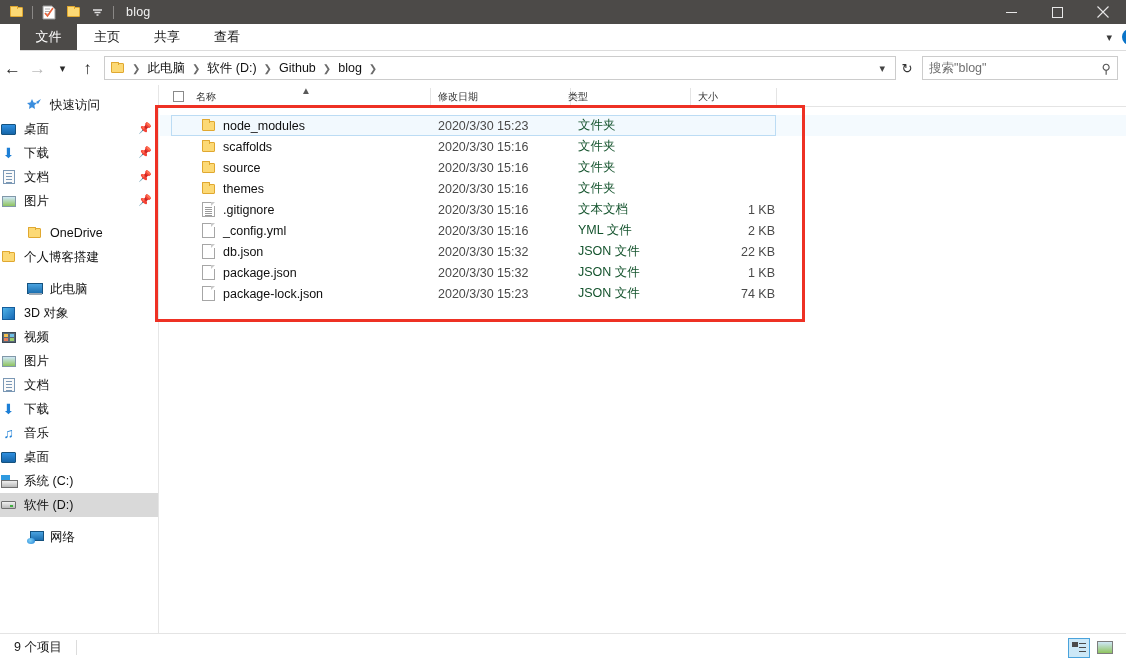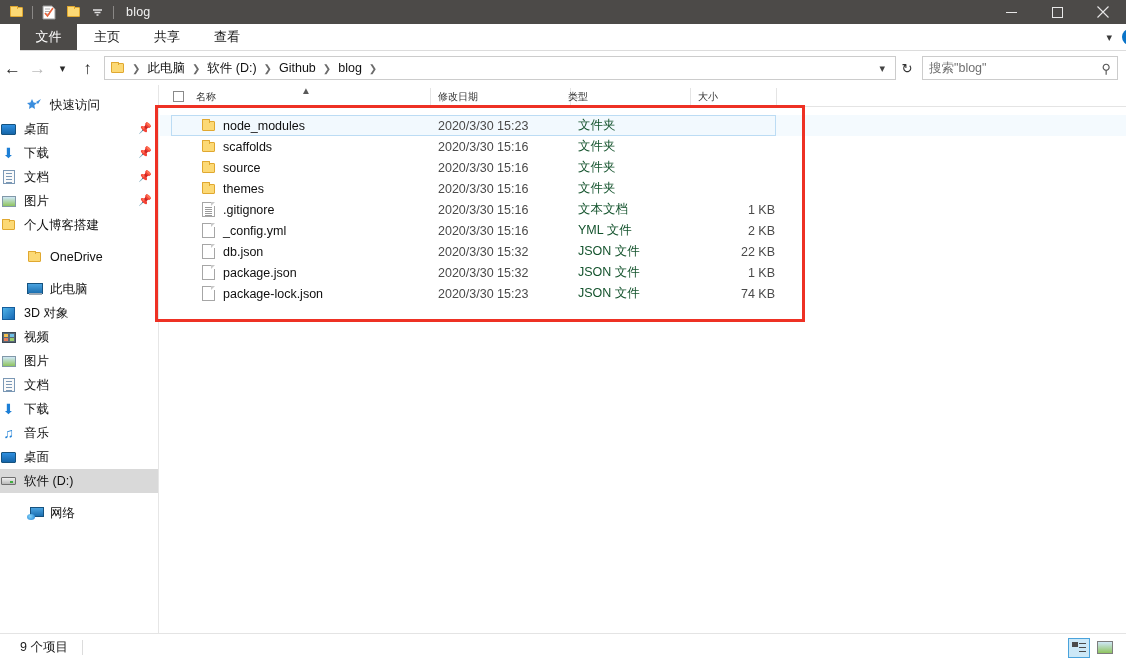--- a/index.html
+++ b/index.html
@@ -176,21 +176,21 @@
   .annot {
     position:absolute; left:155px; top:105px; width:650px; height:217px;
     border:3px solid #ee3124; pointer-events:none; z-index:20;
   }
 
   
   .statusbar {
     position:absolute; left:0; bottom:0; width:1126px; height:28px;
     background:#ffffff; border-top:1px solid #e4e4e4; display:flex; align-items:center;
   }
-  .status-text { margin-left:20px; color:#1a1a1a; font-size:12.5px; }
+  .status-text { margin-left:14px; color:#1a1a1a; font-size:12.5px; }
   .status-sep { margin-left:14px; width:1px; height:15px; background:#dcdcdc; }
   .view-btns { margin-left:auto; display:flex; align-items:center; gap:4px; padding-right:10px; }
   .view-btn { width:22px; height:20px; display:flex; align-items:center; justify-content:center; }
   .view-btn.active { background:#cce8f7; border:1px solid #4aa3dc; }
   .vb-details { width:14px; height:12px; position:relative; }
   .vb-details::before {
     content:""; position:absolute; left:0; top:0; width:4px; height:3px;
     border:1px solid #4a4a4a; box-shadow:0 4px 0 -0.5px #4a4a4a inset;
   }
   .vb-details::after {
@@ -325,36 +325,36 @@
       <span>文档</span>
       <span class="pin">📌</span>
     </div>
     <div class="nav-item lvl1">
       <span class="nav-ico">
           <span class="i-pic"></span>
         </span>
       <span>图片</span>
       <span class="pin">📌</span>
     </div>
-    <div class="nav-item lvl1">
+    <div class="nav-item lvl0" style="margin-top:8px;">
       <span class="nav-ico">
           <span class="folder sm"></span>
         </span>
+      <span>OneDrive</span>
+    </div>
+
+    <div class="nav-item lvl1">
+      <span class="nav-ico">
+          <span class="folder sm"></span>
+        </span>
       <span>个人博客搭建</span>
     </div>
 
     <div class="nav-item lvl0" style="margin-top:8px;">
       <span class="nav-ico">
-          <span class="folder sm"></span>
-        </span>
-      <span>OneDrive</span>
-    </div>
-
-    <div class="nav-item lvl0" style="margin-top:8px;">
-      <span class="nav-ico">
           <span class="i-pc"></span>
         </span>
       <span>此电脑</span>
     </div>
     <div class="nav-item lvl1">
       <span class="nav-ico">
           <span class="i-3d"></span>
         </span>
       <span>3D 对象</span>
     </div>
@@ -386,20 +386,26 @@
       <span class="nav-ico">
           <span class="i-music">♫</span>
         </span>
       <span>音乐</span>
     </div>
     <div class="nav-item lvl1">
       <span class="nav-ico">
           <span class="i-monitor"></span>
         </span>
       <span>桌面</span>
+    </div>
+    <div class="nav-item lvl1">
+      <span class="nav-ico">
+          <span class="i-drive-sys"></span>
+        </span>
+      <span>系统 (C:)</span>
     </div>
     <div class="nav-item lvl1 sel">
       <span class="nav-ico">
           <span class="i-drive"></span>
         </span>
       <span>软件 (D:)</span>
     </div>
 
     <div class="nav-item lvl0" style="margin-top:8px;">
       <span class="nav-ico">

